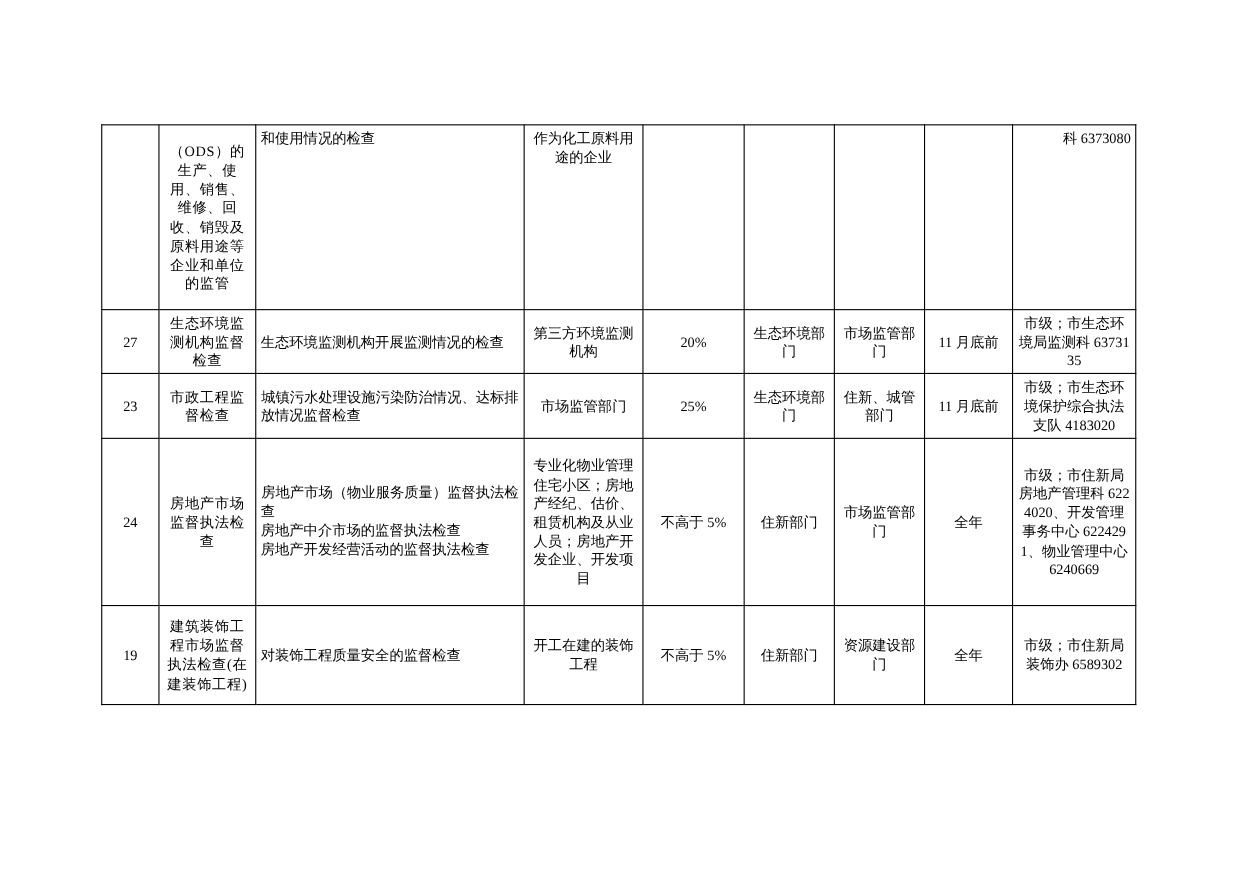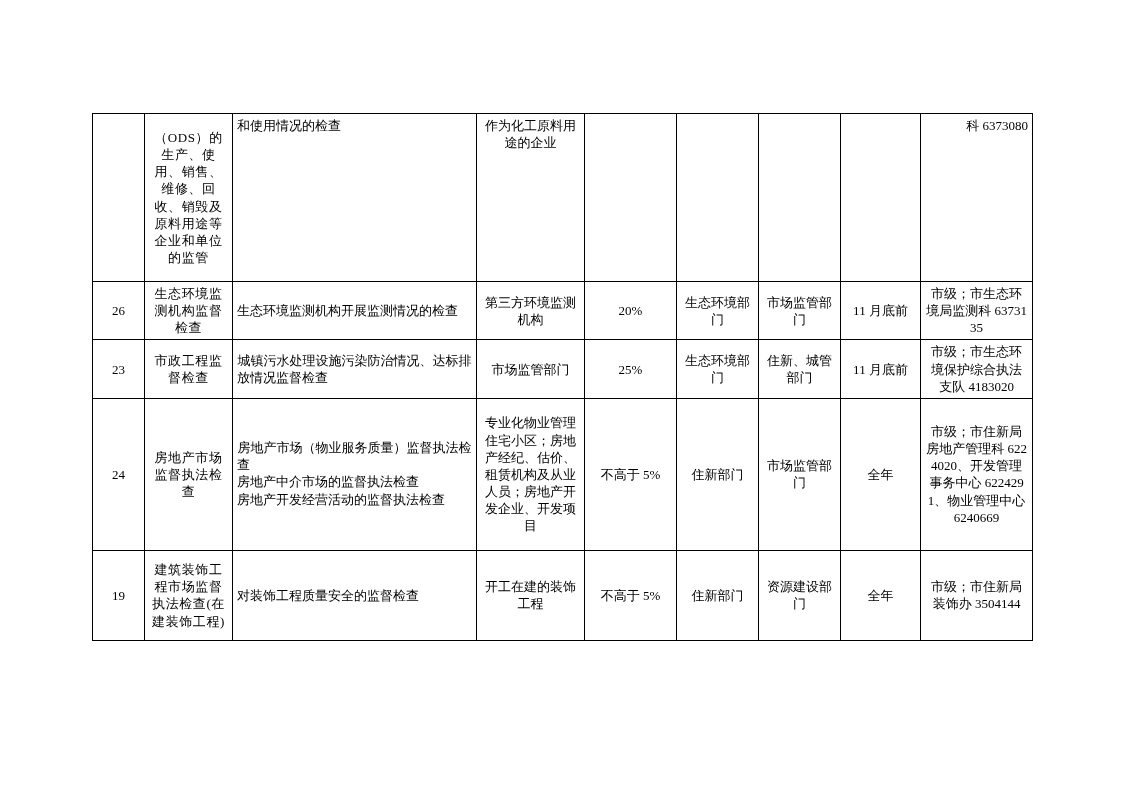--- a/index.html
+++ b/index.html
@@ -88,21 +88,21 @@
           <td class="just-col" style="vertical-align:top;">和使用情况的检查</td>
           <td style="vertical-align:top;">作为化工原料用途的企业</td>
           <td></td>
           <td></td>
           <td></td>
           <td></td>
           <td style="vertical-align:top;text-align:right;">科 6373080</td>
         </tr>
 
         <tr style="height:58px;">
-          <td>26</td>
+          <td>27</td>
           <td class="spaced">生态环境监测机构监督检查</td>
           <td class="just-col">生态环境监测机构开展监测情况的检查</td>
           <td>第三方环境监测机构</td>
           <td>20%</td>
           <td>生态环境部门</td>
           <td>市场监管部门</td>
           <td>11 月底前</td>
           <td>市级；市生态环境局监测科 6373135</td>
         </tr>
 
@@ -134,18 +134,18 @@
 
         <tr style="height:90px;">
           <td>19</td>
           <td class="spaced">建筑装饰工程市场监督执法检查(在建装饰工程)</td>
           <td class="just-col">对装饰工程质量安全的监督检查</td>
           <td>开工在建的装饰工程</td>
           <td>不高于 5%</td>
           <td>住新部门</td>
           <td>资源建设部门</td>
           <td>全年</td>
-          <td>市级；市住新局装饰办 3504144</td>
+          <td>市级；市住新局装饰办 6589302</td>
         </tr>
       </tbody>
     </table>
   </div>
 </div>
 
 </body></html>

